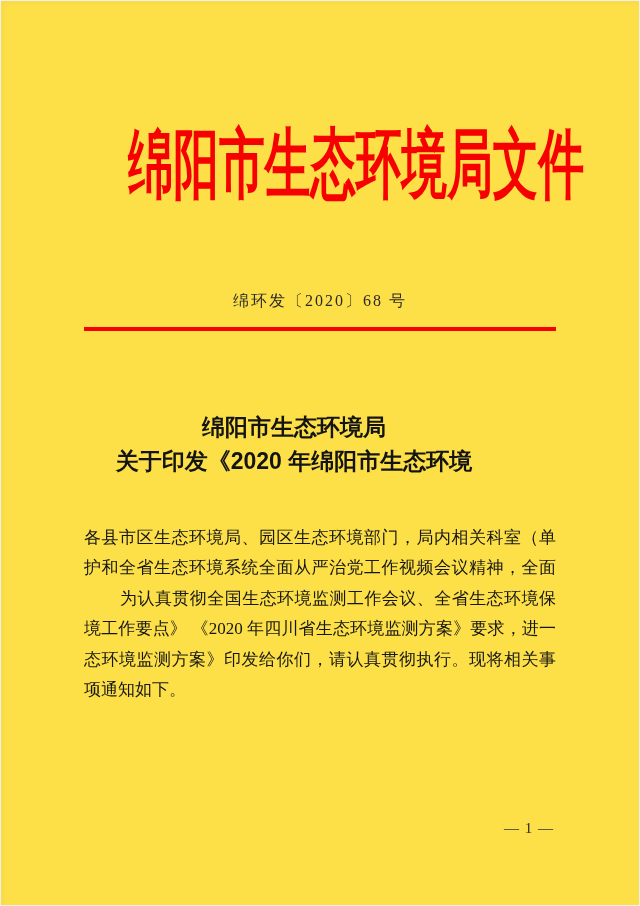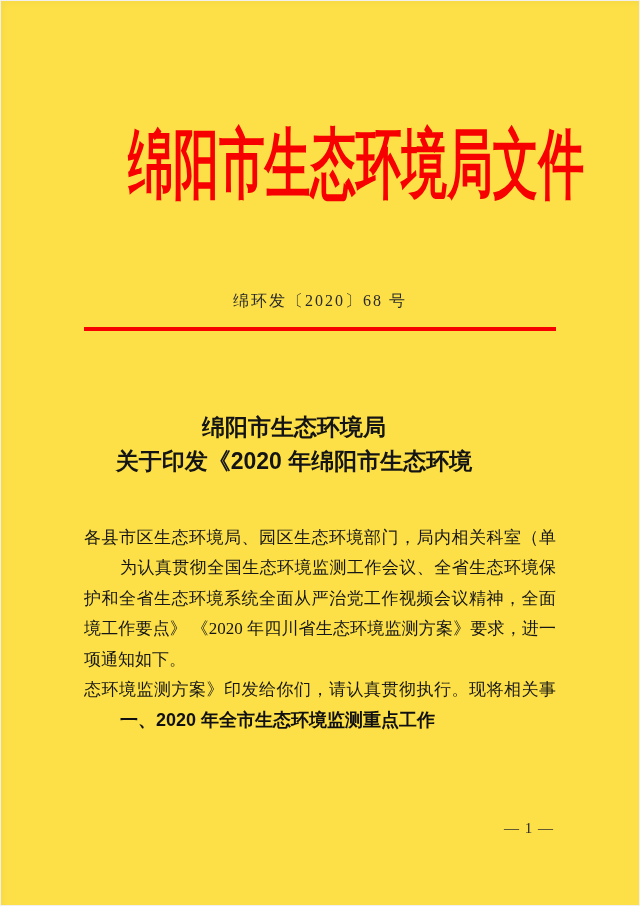--- a/index.html
+++ b/index.html
@@ -113,23 +113,22 @@
 
   <div class="red-rule"></div>
 
   <div class="doc-title">
     <div>绵阳市生态环境局</div>
     <div>关于印发《2020 年绵阳市生态环境</div>
   </div>
 
   <div class="body-block">
     <div class="body-line fill">各县市区生态环境局、园区生态环境部门，局内相关科室（单位）：</div>
+    <div class="body-line fill">护和全省生态环境系统全面从严治党工作视频会议精神，全面</div>
     <div class="body-line fill indent">为认真贯彻全国生态环境监测工作会议、全省生态环境保</div>
-    <div class="body-line fill">护和全省生态环境系统全面从严治党工作视频会议精神，全面</div>
     <div class="body-line fill">境工作要点》 《2020 年四川省生态环境监测方案》要求，进一</div>
+    <div class="body-line fill">态环境监测方案》印发给你们，请认真贯彻执行。现将相关事</div>
     <div class="body-line">项通知如下。</div>
-    <div class="body-line fill">态环境监测方案》印发给你们，请认真贯彻执行。现将相关事</div>
-    <div class="body-line section-heading indent">一、2020 年全市生态环境监测重点工作</div>
   </div>
 
   <div class="page-number">— 1 —</div>
 
 </div>
 
 </body></html>

